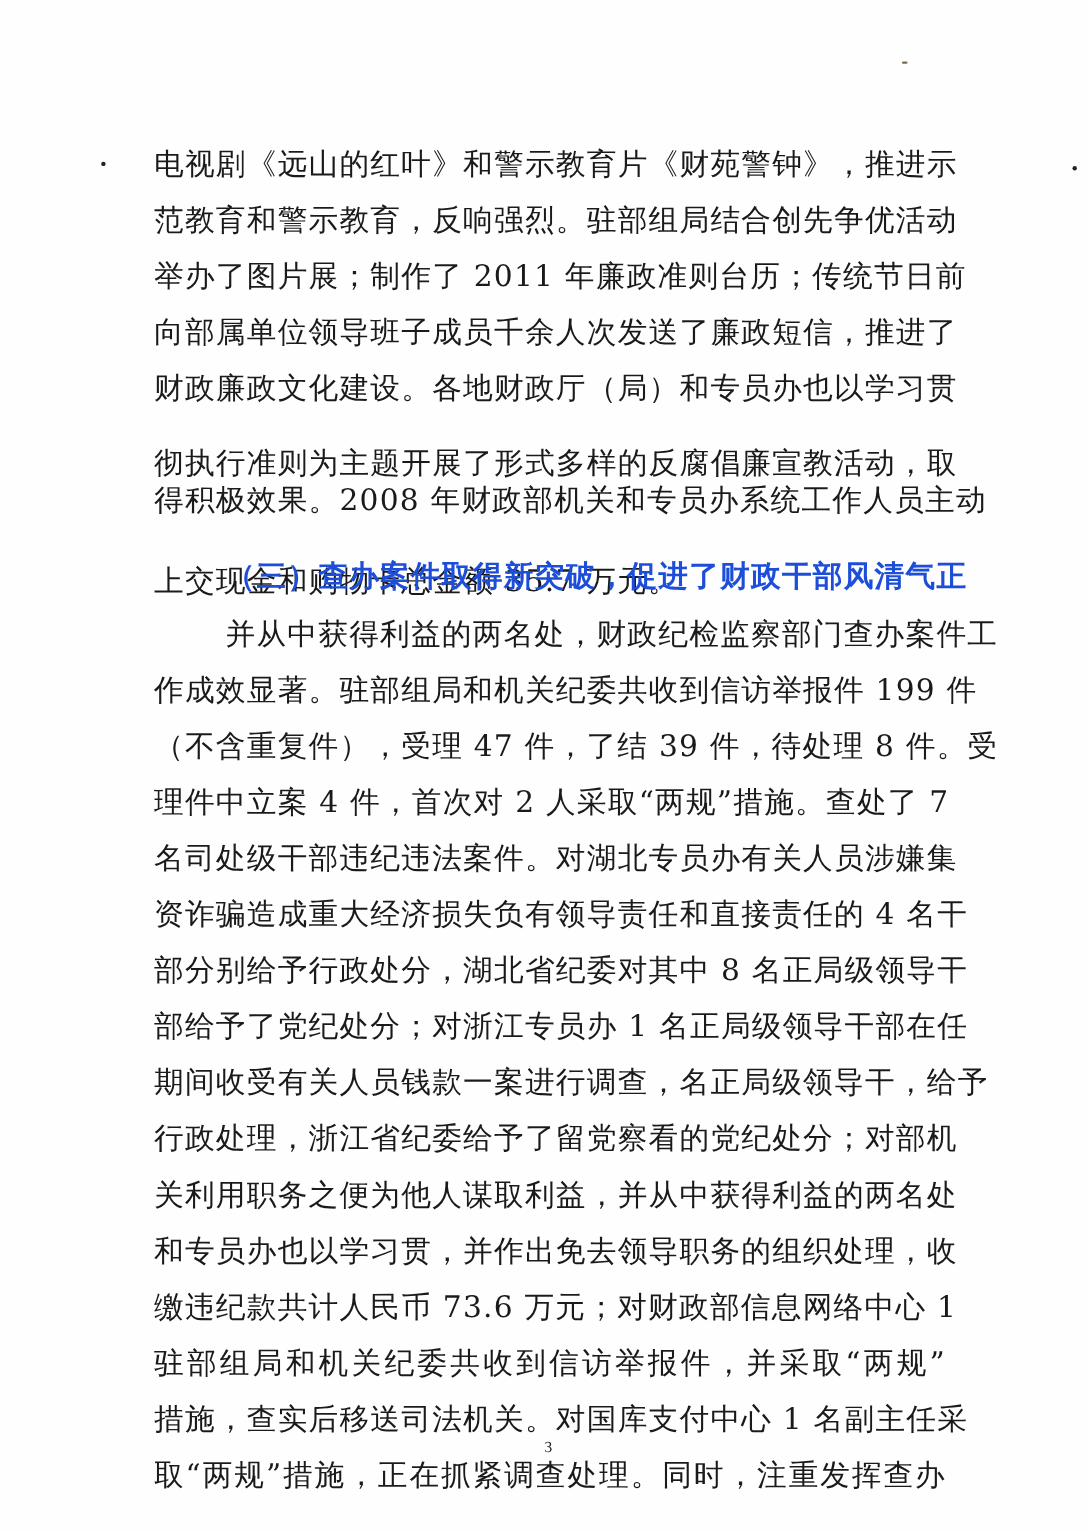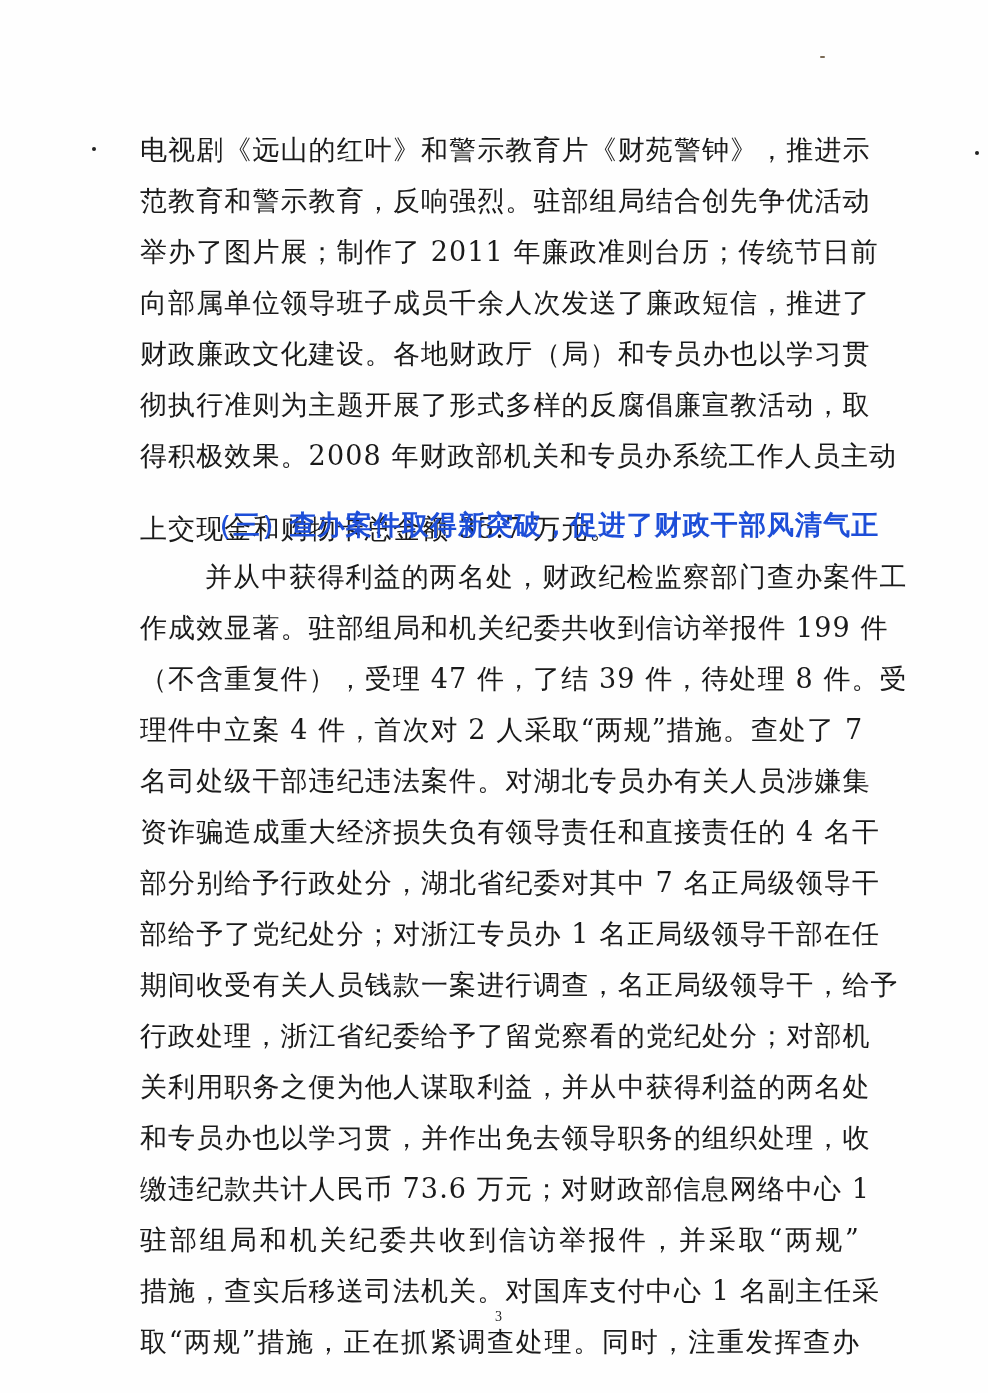--- a/index.html
+++ b/index.html
@@ -71,35 +71,35 @@
   <span class="speck top"></span>
   <span class="speck left"></span>
   <span class="speck right"></span>
 
   <div>
     <div class="line" style="top:130px">电视剧《远山的红叶》和警示教育片《财苑警钟》，推进示</div>
     <div class="line" style="top:181px">范教育和警示教育，反响强烈。驻部组局结合创先争优活动</div>
     <div class="line" style="top:232px">举办了图片展；制作了 2011 年廉政准则台历；传统节日前</div>
     <div class="line" style="top:283px">向部属单位领导班子成员千余人次发送了廉政短信，推进了</div>
     <div class="line" style="top:334px">财政廉政文化建设。各地财政厅（局）和专员办也以学习贯</div>
-    <div class="line" style="top:385px">彻执行准则为主题开展了形式多样的反腐倡廉宣教活动，取</div>
+    <div class="line" style="top:402px">彻执行准则为主题开展了形式多样的反腐倡廉宣教活动，取</div>
     <div class="line" style="top:436px">得积极效果。2008 年财政部机关和专员办系统工作人员主动</div>
     <div class="line last" style="top:487px">上交现金和购物卡总金额 35.7 万元。</div>
   </div>
 
   <div class="line indent heading" style="top:506px; top:505px">（三）查办案件取得新突破，促进了财政干部风清气正</div>
 
   <div>
     <div class="line indent" style="top:557px">并从中获得利益的两名处，财政纪检监察部门查办案件工</div>
     <div class="line" style="top:608px">作成效显著。驻部组局和机关纪委共收到信访举报件 199 件</div>
     <div class="line" style="top:659px">（不含重复件），受理 47 件，了结 39 件，待处理 8 件。受</div>
     <div class="line" style="top:710px">理件中立案 4 件，首次对 2 人采取“两规”措施。查处了 7</div>
     <div class="line" style="top:761px">名司处级干部违纪违法案件。对湖北专员办有关人员涉嫌集</div>
     <div class="line" style="top:812px">资诈骗造成重大经济损失负有领导责任和直接责任的 4 名干</div>
-    <div class="line" style="top:863px">部分别给予行政处分，湖北省纪委对其中 7 名正局级领导干</div>
+    <div class="line" style="top:863px">部分别给予行政处分，湖北省纪委对其中 8 名正局级领导干</div>
     <div class="line" style="top:914px">部给予了党纪处分；对浙江专员办 1 名正局级领导干部在任</div>
     <div class="line" style="top:965px">期间收受有关人员钱款一案进行调查，名正局级领导干，给予</div>
     <div class="line" style="top:1016px">行政处理，浙江省纪委给予了留党察看的党纪处分；对部机</div>
     <div class="line" style="top:1067px">关利用职务之便为他人谋取利益，并从中获得利益的两名处</div>
     <div class="line" style="top:1118px">和专员办也以学习贯，并作出免去领导职务的组织处理，收</div>
     <div class="line" style="top:1169px">缴违纪款共计人民币 73.6 万元；对财政部信息网络中心 1</div>
     <div class="line" style="top:1220px">驻部组局和机关纪委共收到信访举报件，并采取“两规”</div>
     <div class="line" style="top:1271px">措施，查实后移送司法机关。对国库支付中心 1 名副主任采</div>
     <div class="line" style="top:1322px">取“两规”措施，正在抓紧调查处理。同时，注重发挥查办</div>
   </div>

